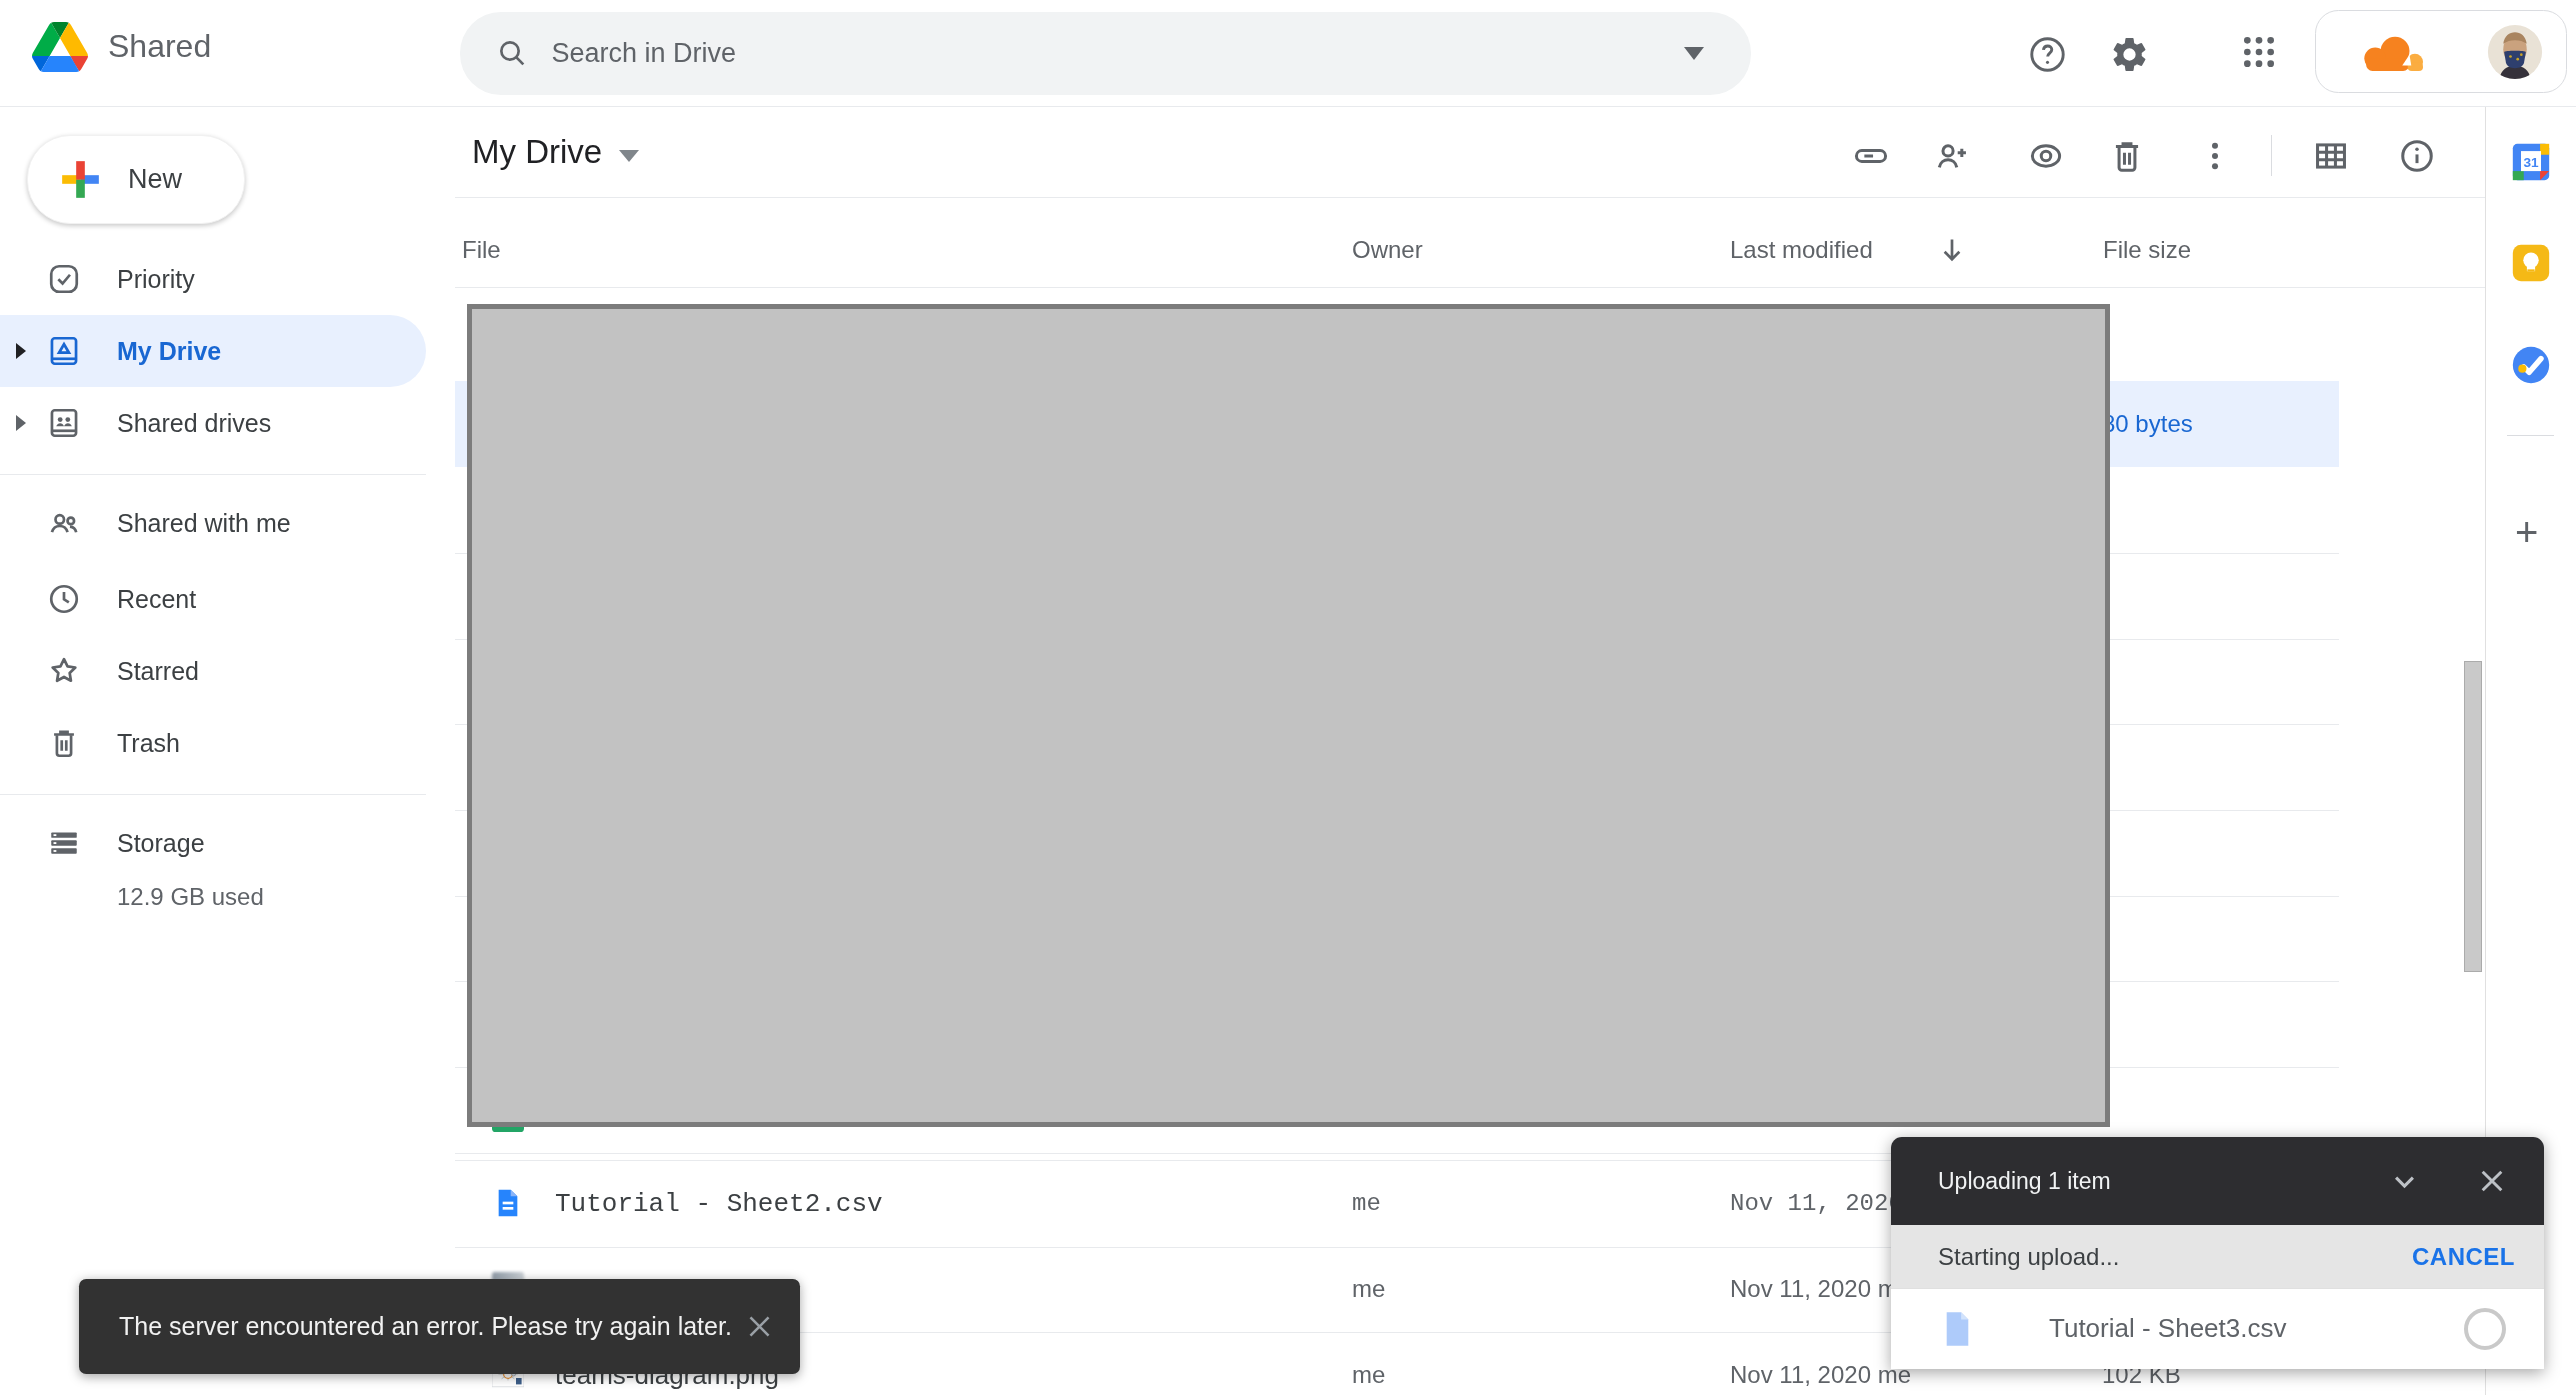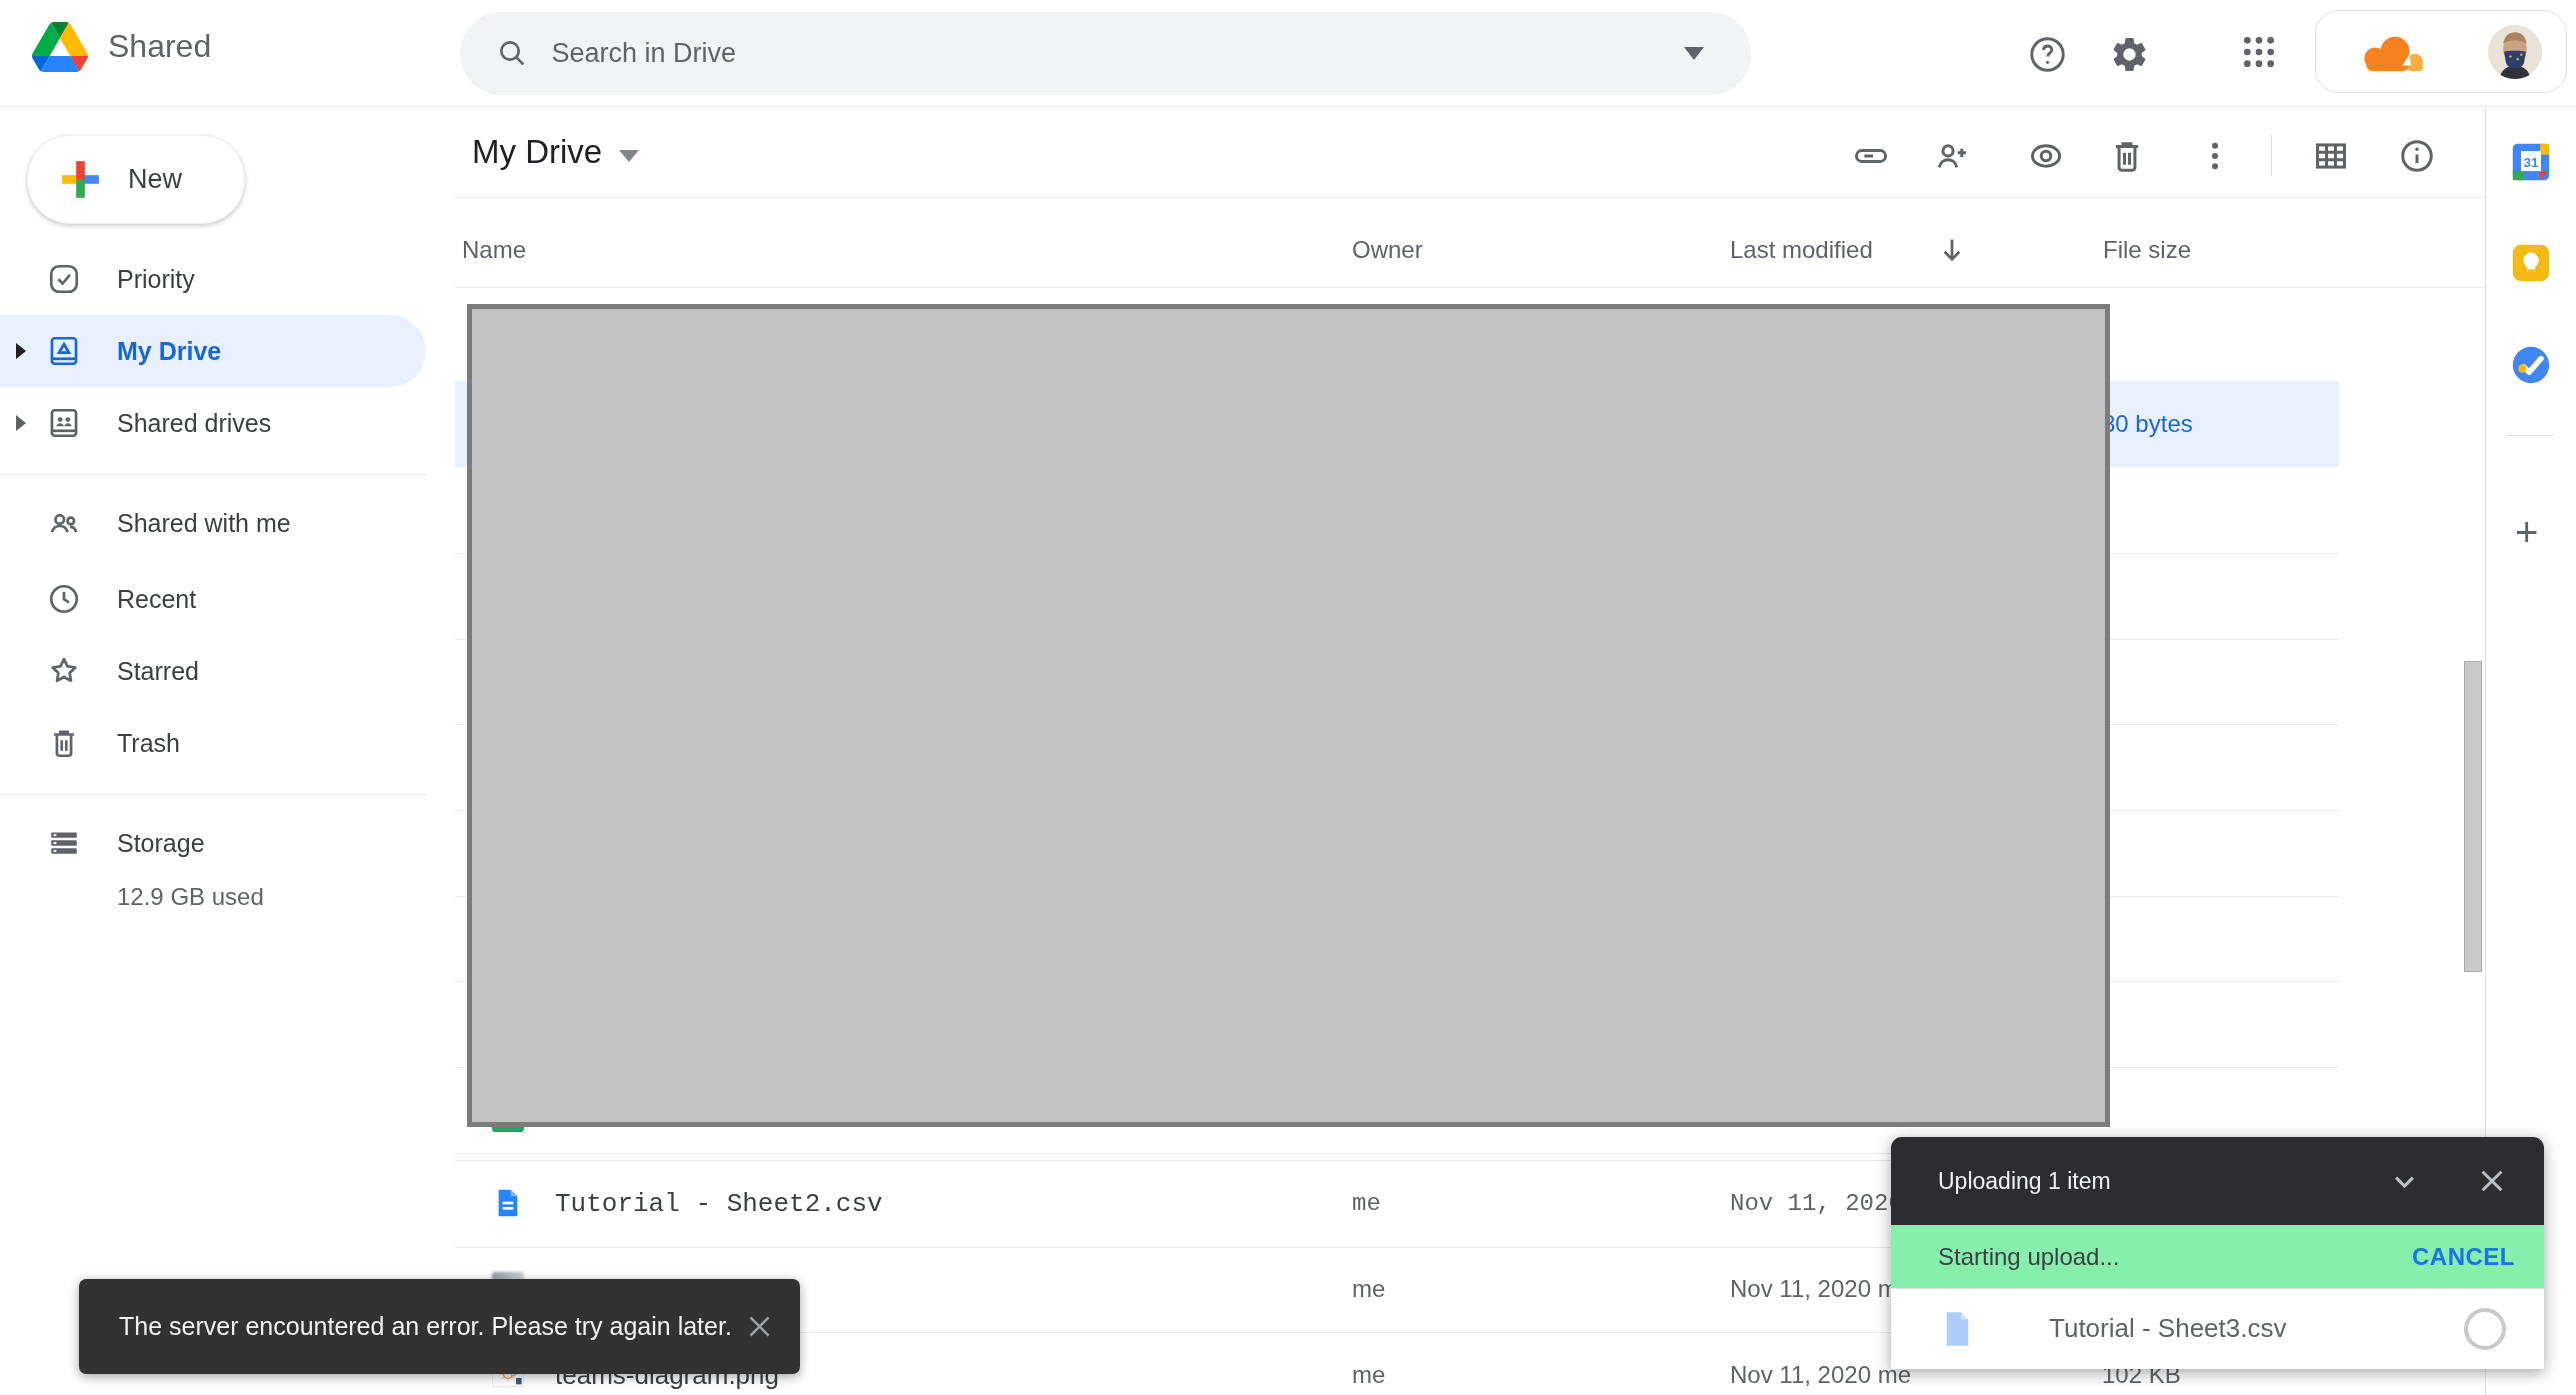--- a/index.html
+++ b/index.html
@@ -71,21 +71,21 @@
   .rail-plus{position:absolute;left:2515px;top:510px;font-size:40px;color:#5f6368;z-index:1;font-weight:400;}
 
   
   .updlg{position:absolute;left:1891px;top:1137px;width:653px;height:232px;z-index:6;border-radius:10.8px 10.8px 0 0;
          box-shadow:0 3.6px 16px rgba(0,0,0,.35);overflow:hidden;background:#fff;}
   .updlg-head{position:relative;height:88px;background:#2d2d30;display:flex;align-items:center;}
   .updlg-title{margin-left:47px;font-size:23px;color:#f1f3f4;flex:1;}
   .updlg-btn{width:50px;height:50px;display:flex;align-items:center;justify-content:center;color:#bdc1c6;}
   .updlg-btn.min{margin-right:38px;}
   .updlg-btn.close{margin-right:27px;}
-  .updlg-status{position:relative;height:63px;background:#86efac;border-bottom:0.9px solid #e0e0e0;display:flex;align-items:center;}
+  .updlg-status{position:relative;height:63px;background:#e5e5e5;border-bottom:0.9px solid #e0e0e0;display:flex;align-items:center;}
   .updlg-status .stxt{margin-left:47px;font-size:24px;color:#3c4043;flex:1;}
   .updlg-cancel{margin-right:29px;font-size:24px;font-weight:bold;color:#1a73e8;letter-spacing:0.5px;cursor:pointer;}
   .updlg-file{position:relative;height:79px;background:#fff;display:flex;align-items:center;gap:48px;}
   .updlg-file .ficon{margin-left:52px;}
   .updlg-file .fnm{margin-left:29px;font-size:26px;color:#5f6368;flex:1;}
   .spinner{width:34px;height:34px;border:4.5px solid #c9c9c9;border-radius:50%;margin-right:38px;}
 
   
   .toast{position:absolute;left:79px;top:1279px;width:721px;height:95px;background:#323232;border-radius:7.2px;z-index:5;
          box-shadow:0 2.7px 10.8px rgba(0,0,0,.35);display:flex;align-items:center;}
@@ -331,21 +331,21 @@
   <div class="toolbar-btn" style="left:2392px;">
     <svg width="38" height="38" viewBox="0 0 24 24" fill="none" stroke="currentColor" stroke-width="1.9">
       <circle cx="12" cy="12" r="9"></circle>
         <path d="M12 11v5.5"></path>
         <circle cx="12" cy="7.8" r="1.1" fill="currentColor" stroke="none"></circle>
     </svg>
   </div>
 
   <div class="header-underline"></div>
 
-  <div class="col-head" style="left:462px;">Name</div>
+  <div class="col-head" style="left:462px;">File</div>
   <div class="col-head" style="left:1352px;">Owner</div>
   <div class="col-head" style="left:1730px;">Last modified</div>
   <div class="abs" style="left:1935px;top:233px;z-index:1;">
     <svg width="34" height="34" viewBox="0 0 24 24" fill="none" stroke="#5f6368" stroke-width="1.9">
       <path d="M12 4.5v14M6.8 13.2 12 18.5l5.2-5.3"></path>
     </svg>
   </div>
   <div class="col-head" style="left:2103px;">File size</div>
   <div class="cols-underline"></div>
 

